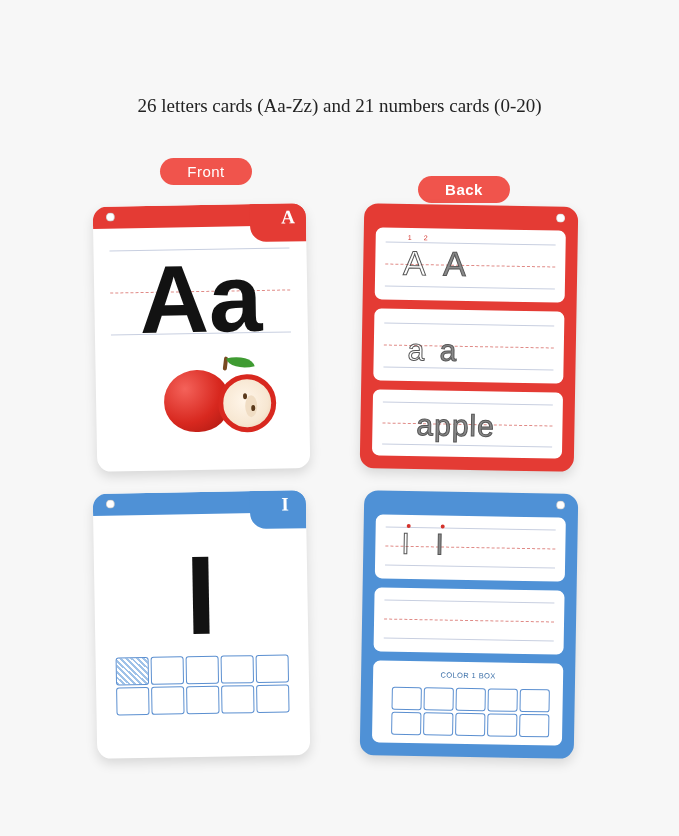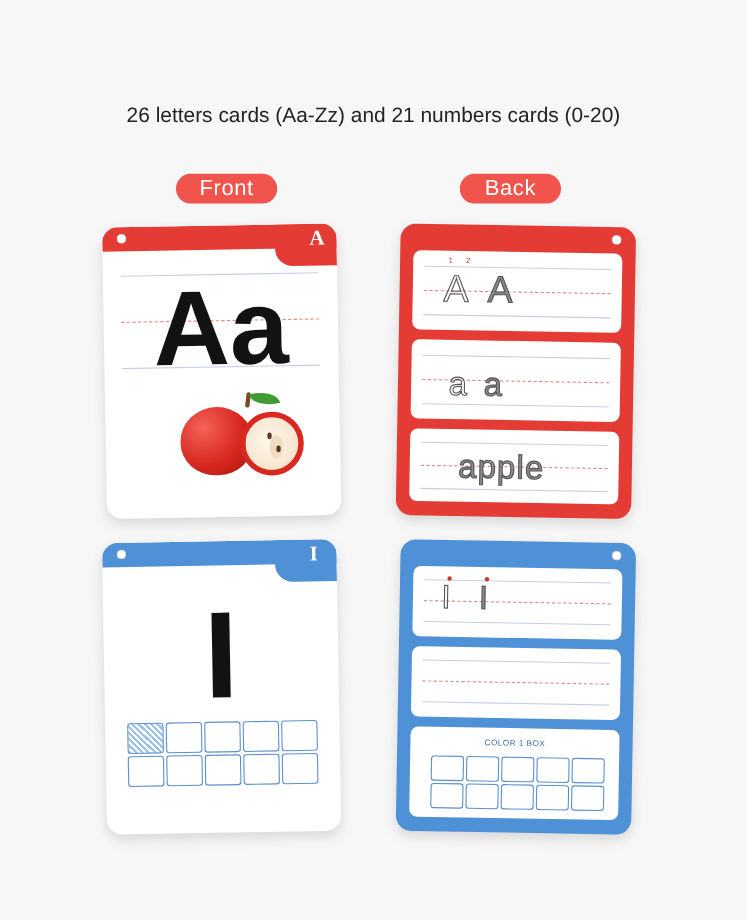--- a/index.html
+++ b/index.html
@@ -27,37 +27,37 @@
     color: #f0544c;
     font-family: "DejaVu Sans", sans-serif;
     -webkit-text-stroke: 0.6px #f0544c;
   }
   .subtitle {
     position: absolute;
     top: 95px; left: 0; width: 679px;
     text-align: center;
     font-size: 19px;
     color: #232323;
-    font-family: Liberation Sans, sans-serif;
+    font-family: Liberation Serif, serif;
   }
 
   
   .pill {
     position: absolute;
     height: 27px;
     border-radius: 14px;
     background: #f0544c;
     color: #ffffff;
-    font-size: 20px;
+    font-size: 15px;
     line-height: 27px;
     text-align: center;
     letter-spacing: 0.5px;
   }
   #pill-front { left: 160px; top: 158px; width: 92px; }
-  #pill-back  { left: 418px; top: 158px; width: 92px; }
+  #pill-back  { left: 418px; top: 176px; width: 92px; font-weight: bold; }
 
   
   .card {
     position: absolute;
     border-radius: 14px;
     background: #ffffff;
     box-shadow: 0 5px 12px rgba(0,0,0,0.13);
     overflow: hidden;
   }
 

